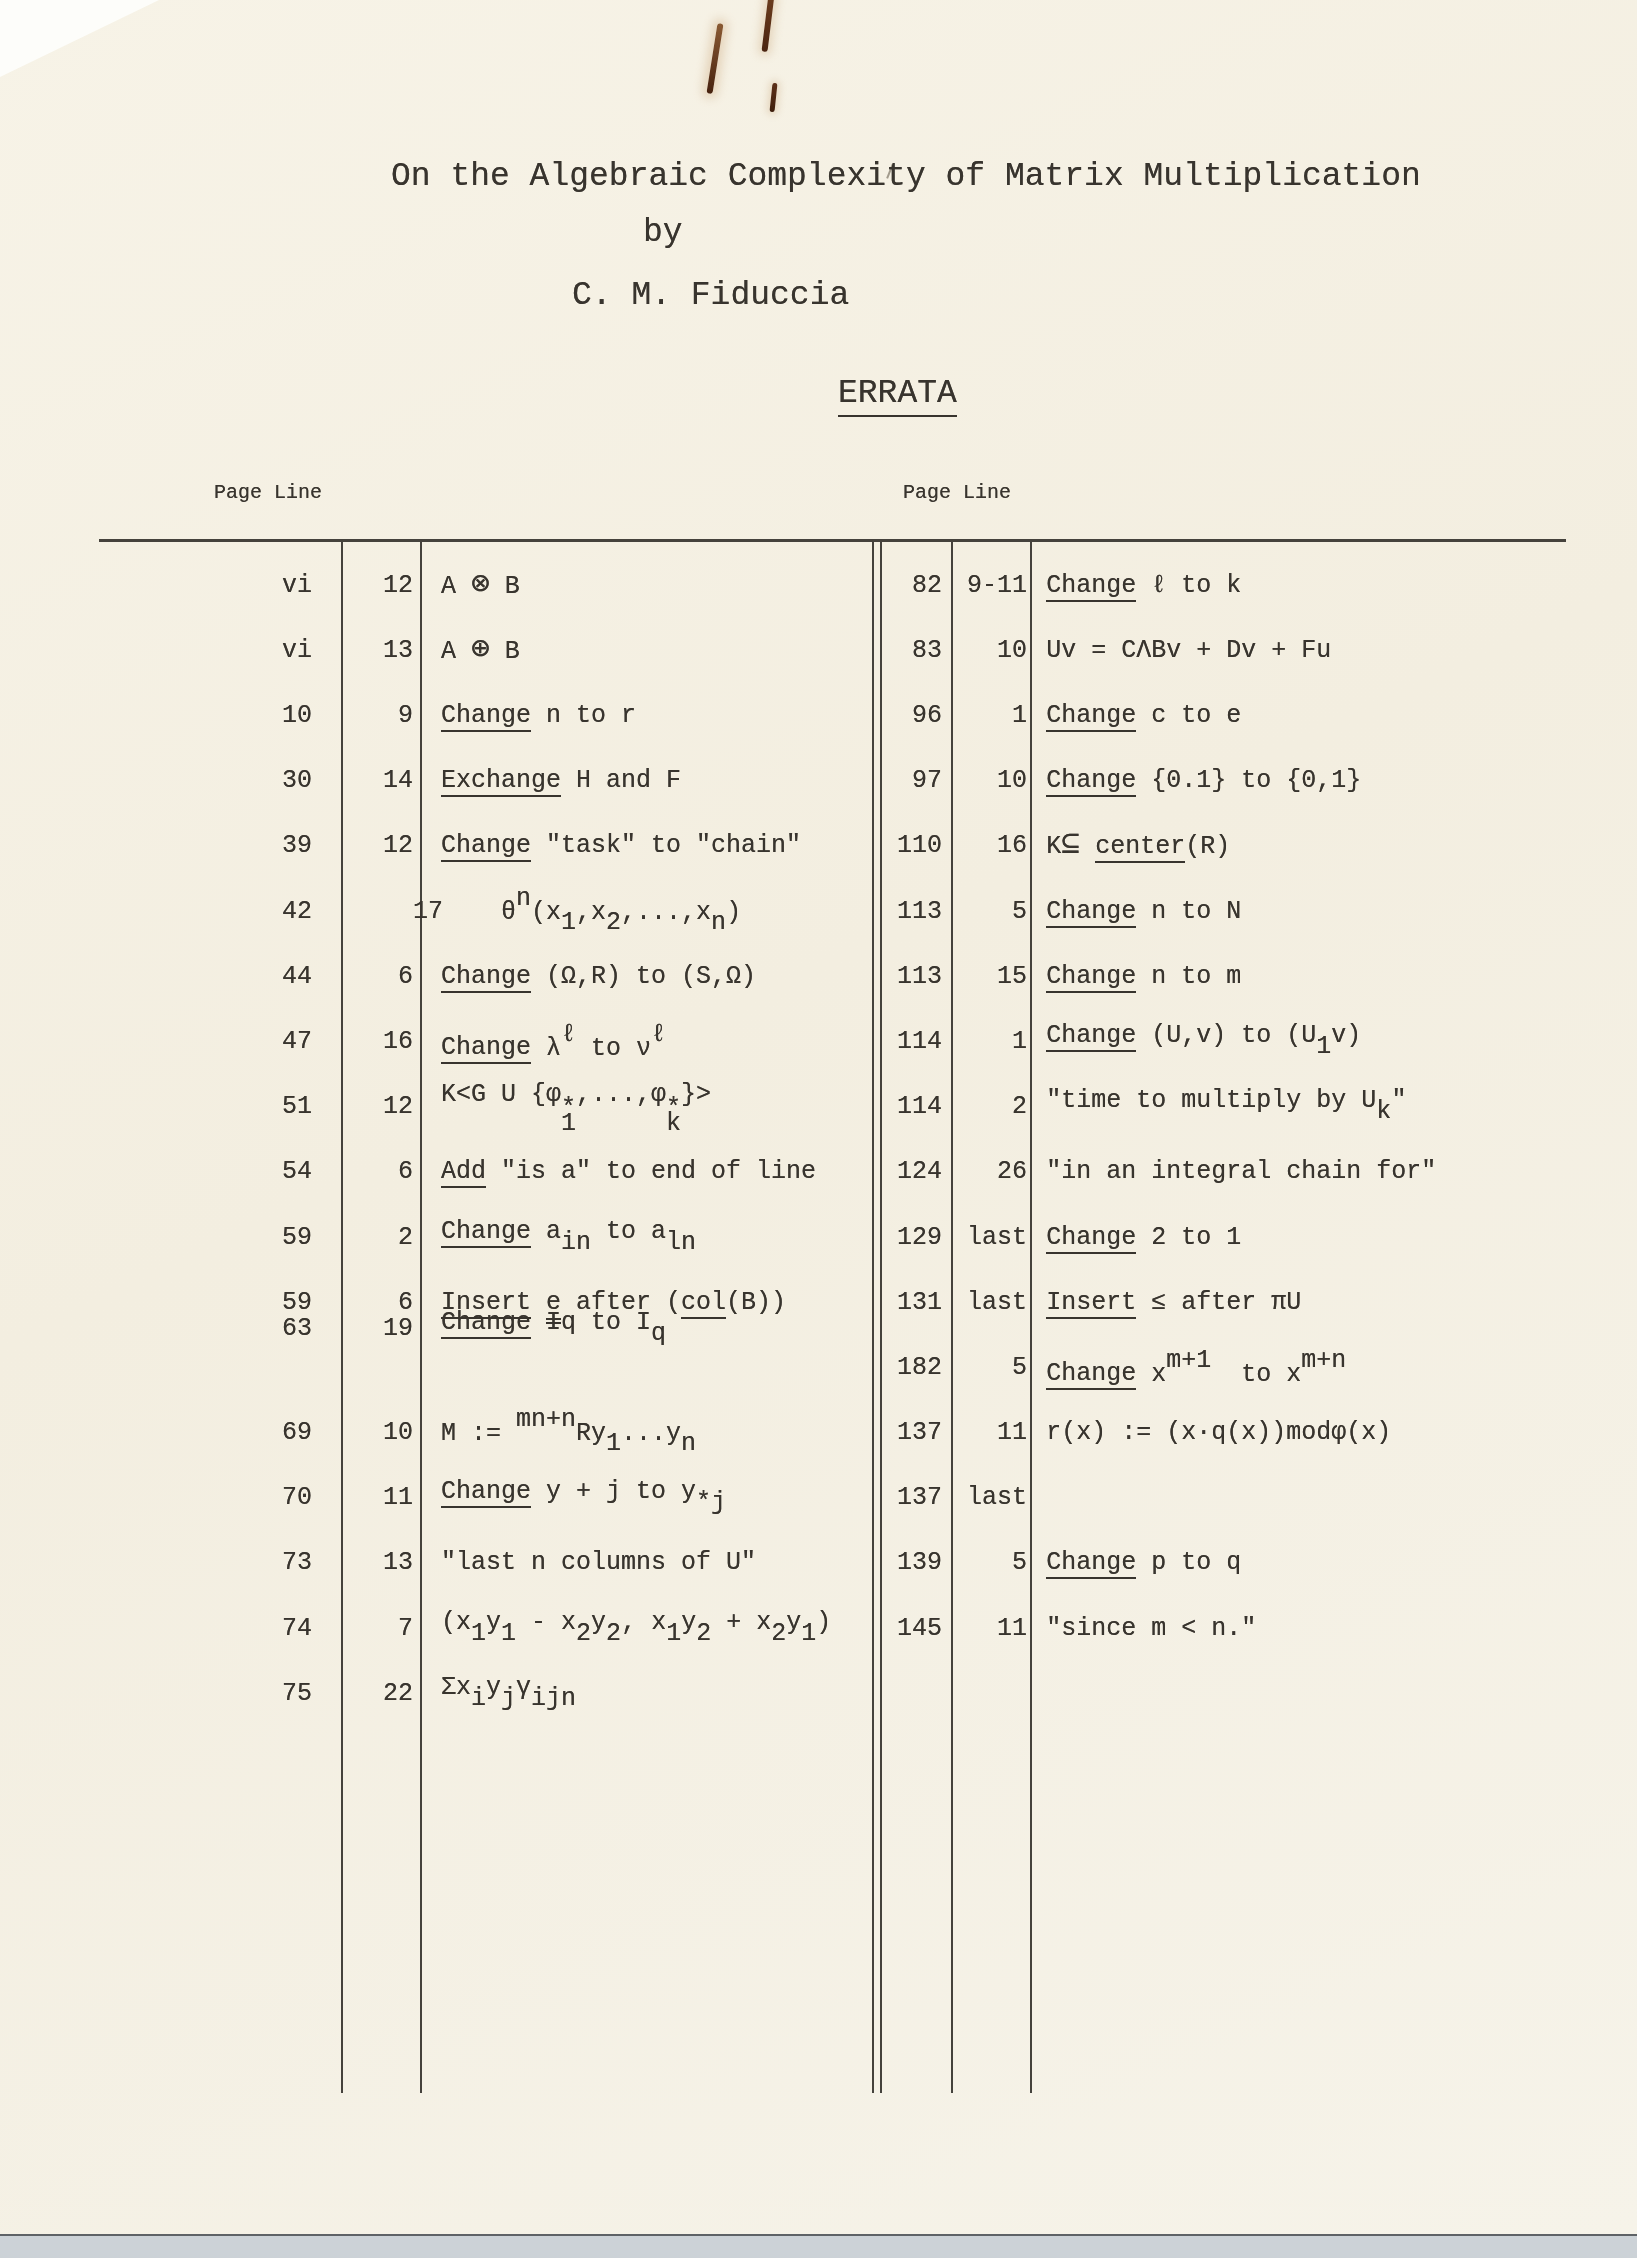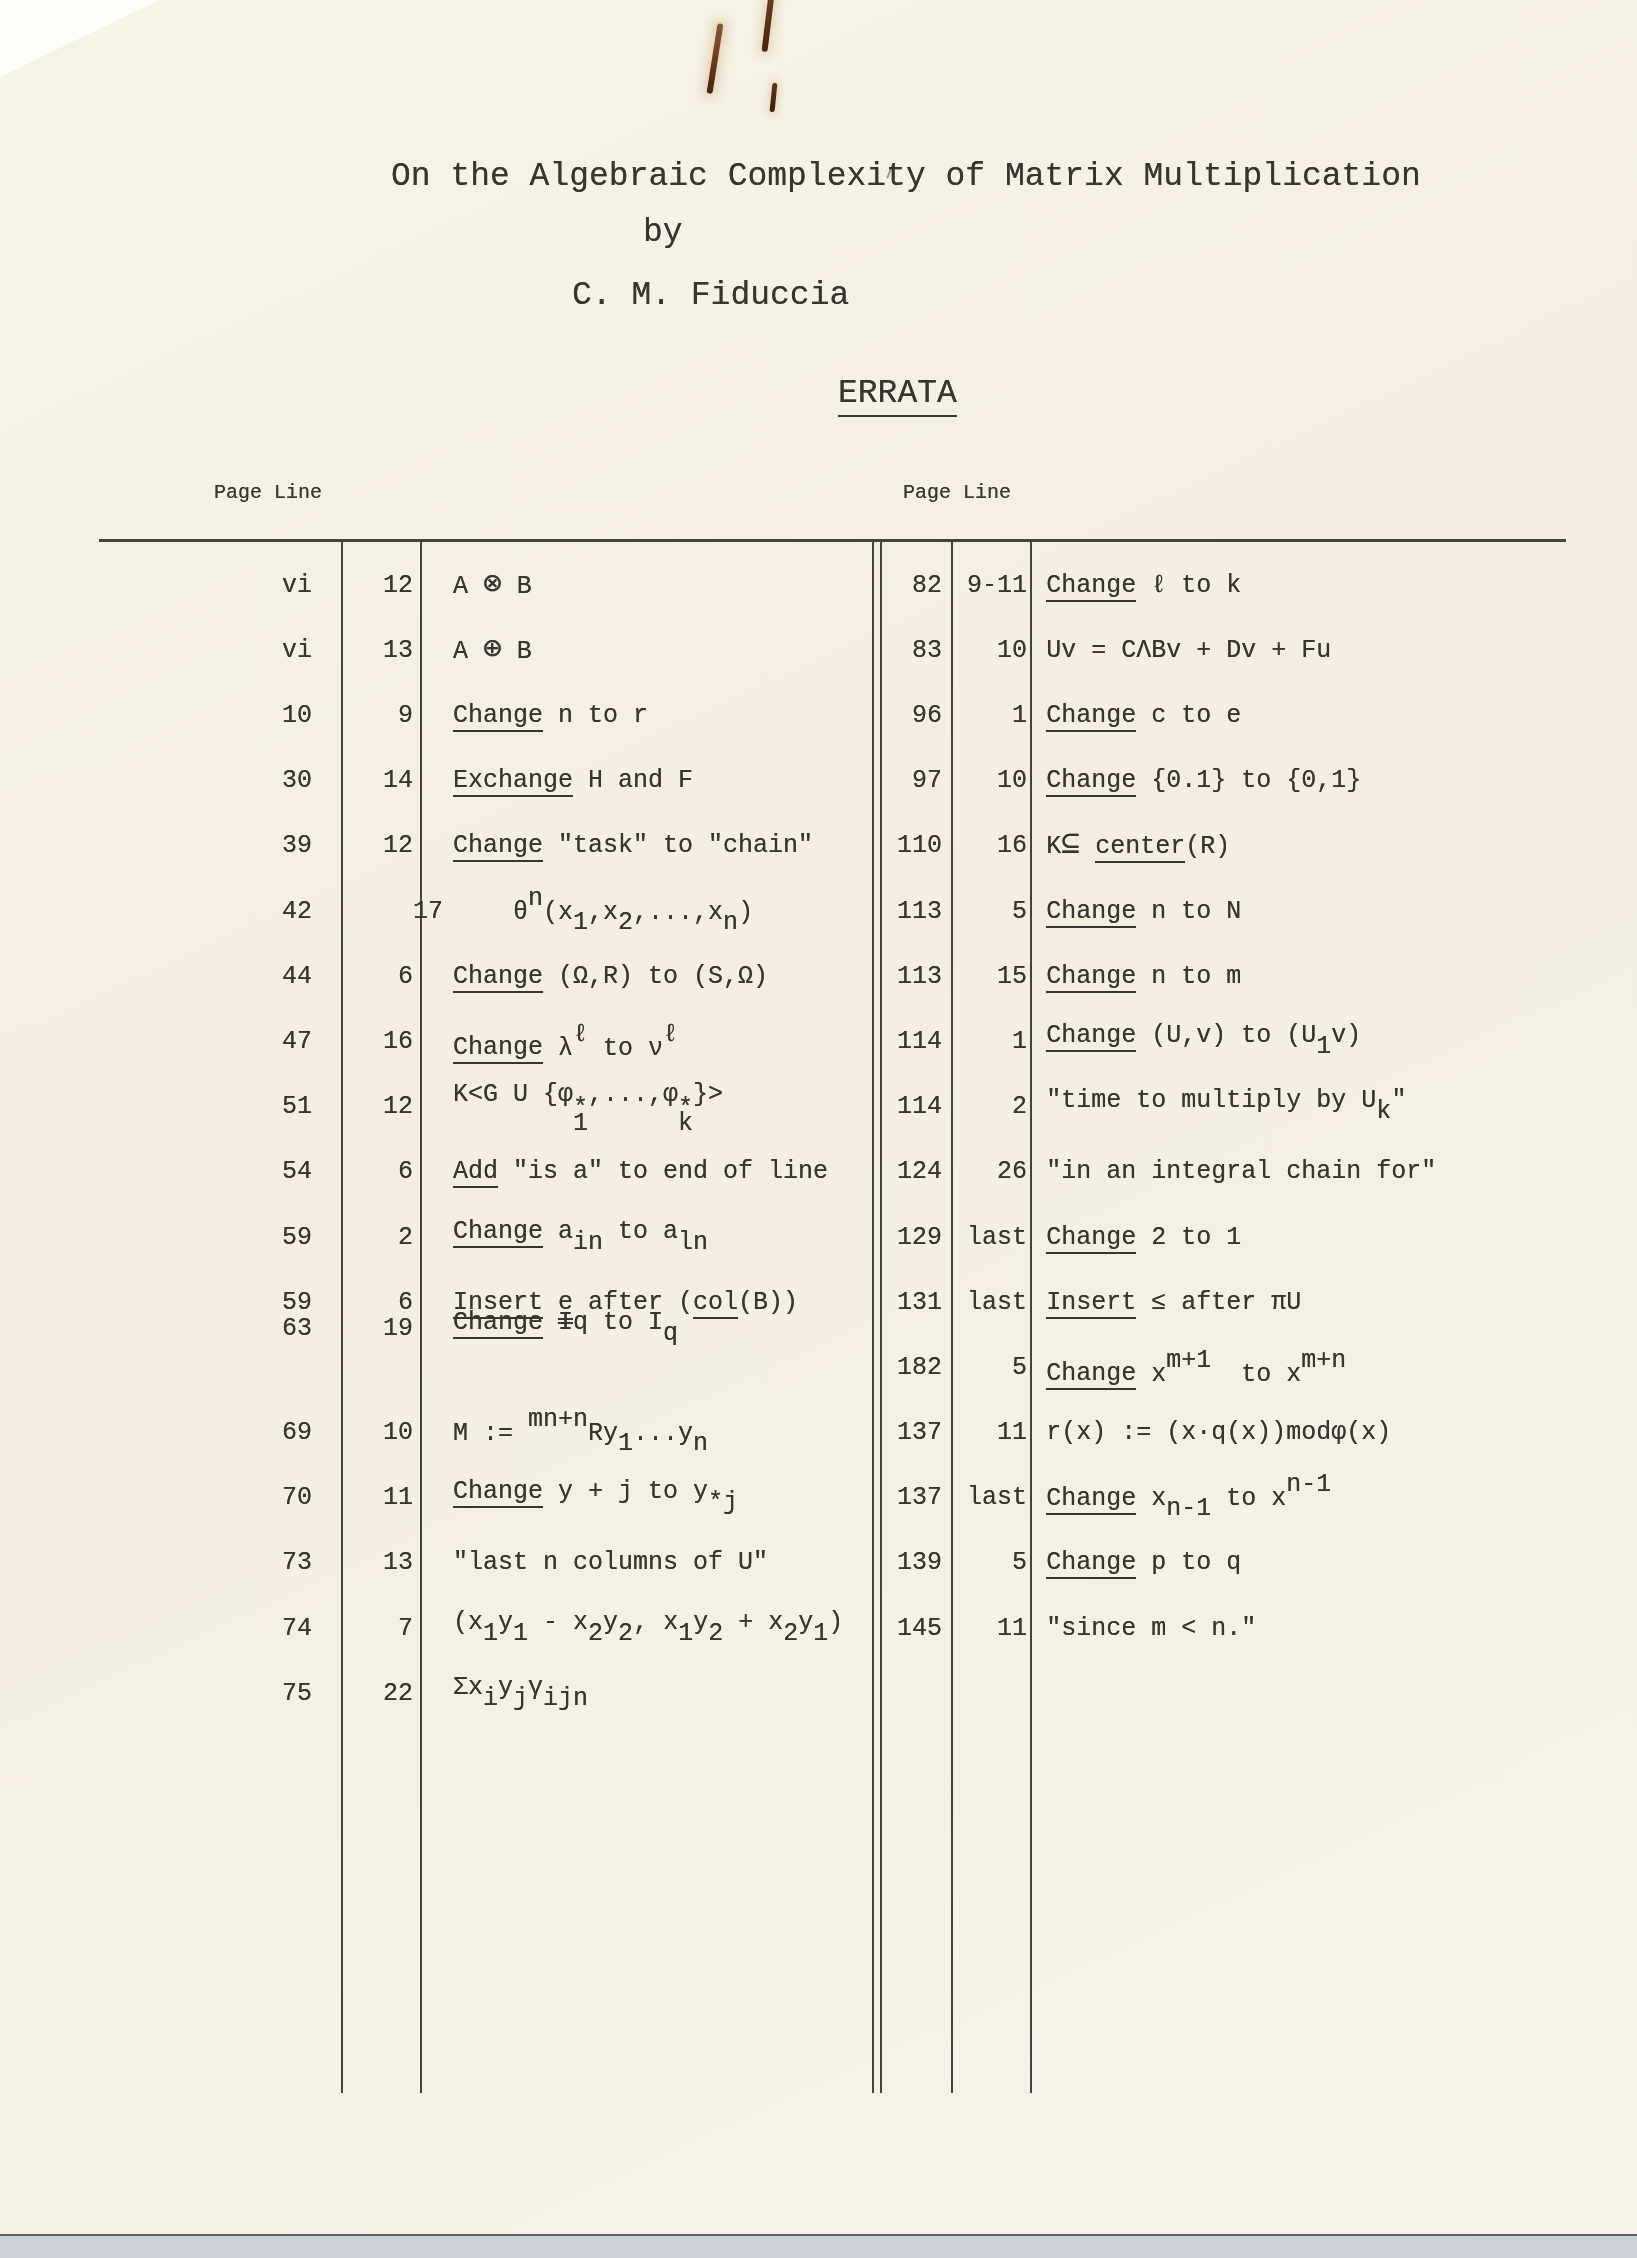--- a/index.html
+++ b/index.html
@@ -33,21 +33,21 @@
   #vl-1{left:341px;} #vl-2{left:420px;}
   #vl-sep1{left:872px;} #vl-sep2{left:880px;}
   #vl-3{left:951px;} #vl-4{left:1030px;}
   .rows{position:absolute;top:0;height:0;}
   #left-rows{left:124px;width:763px;}
   #right-rows{left:850px;width:599px;}
   .row{position:absolute;left:0;height:66px;display:flex;align-items:center;font-size:25px;}
   .cell-page,.cell-line{text-align:right;white-space:pre;}
   #left-rows .cell-page{width:188px;}
   #left-rows .cell-line{width:101px;}
-  #left-rows .cell-text{margin-left:40px;}
+  #left-rows .cell-text{margin-left:28px;}
   #right-rows .cell-page{width:92px;}
   #right-rows .cell-line{width:85px;}
   #right-rows .cell-text{margin-left:19.3px;}
   .cell-text{white-space:pre;}
   .seg-n{}
   .seg-u{border-bottom:2.9px solid currentColor;}
   .seg-du{border-bottom:6.8px double currentColor;padding-bottom:1px;}
   .seg-sub{vertical-align:-0.42em;}
   .seg-sup{vertical-align:0.55em;}
   .seg-big{font-size:1.25em;line-height:1;}
@@ -240,21 +240,20 @@
         <div class="cell-text"><span class="seg-u">Change</span><span class="seg-n"> x</span><span class="seg-sup">m+1</span><span class="seg-n">  to x</span><span class="seg-sup">m+n</span></div>
       </div>
       <div class="row" style="top: 1399px;">
         <div class="cell-page">137</div>
         <div class="cell-line">11</div>
         <div class="cell-text"><span class="seg-n">r(x) := (x·q(x))modφ(x)</span></div>
       </div>
       <div class="row" style="top: 1464px;">
         <div class="cell-page">137</div>
         <div class="cell-line">last</div>
-        <div class="cell-text"><span class="seg-u">Change</span><span class="seg-n"> x</span><span class="seg-sub">n-1</span><span class="seg-n"> to x</span><span class="seg-sup">n-1</span></div>
       </div>
       <div class="row" style="top: 1529px;">
         <div class="cell-page">139</div>
         <div class="cell-line">5</div>
         <div class="cell-text"><span class="seg-u">Change</span><span class="seg-n"> p to q</span></div>
       </div>
       <div class="row" style="top: 1595px;">
         <div class="cell-page">145</div>
         <div class="cell-line">11</div>
         <div class="cell-text"><span class="seg-n">"since m &lt; n."</span></div>

